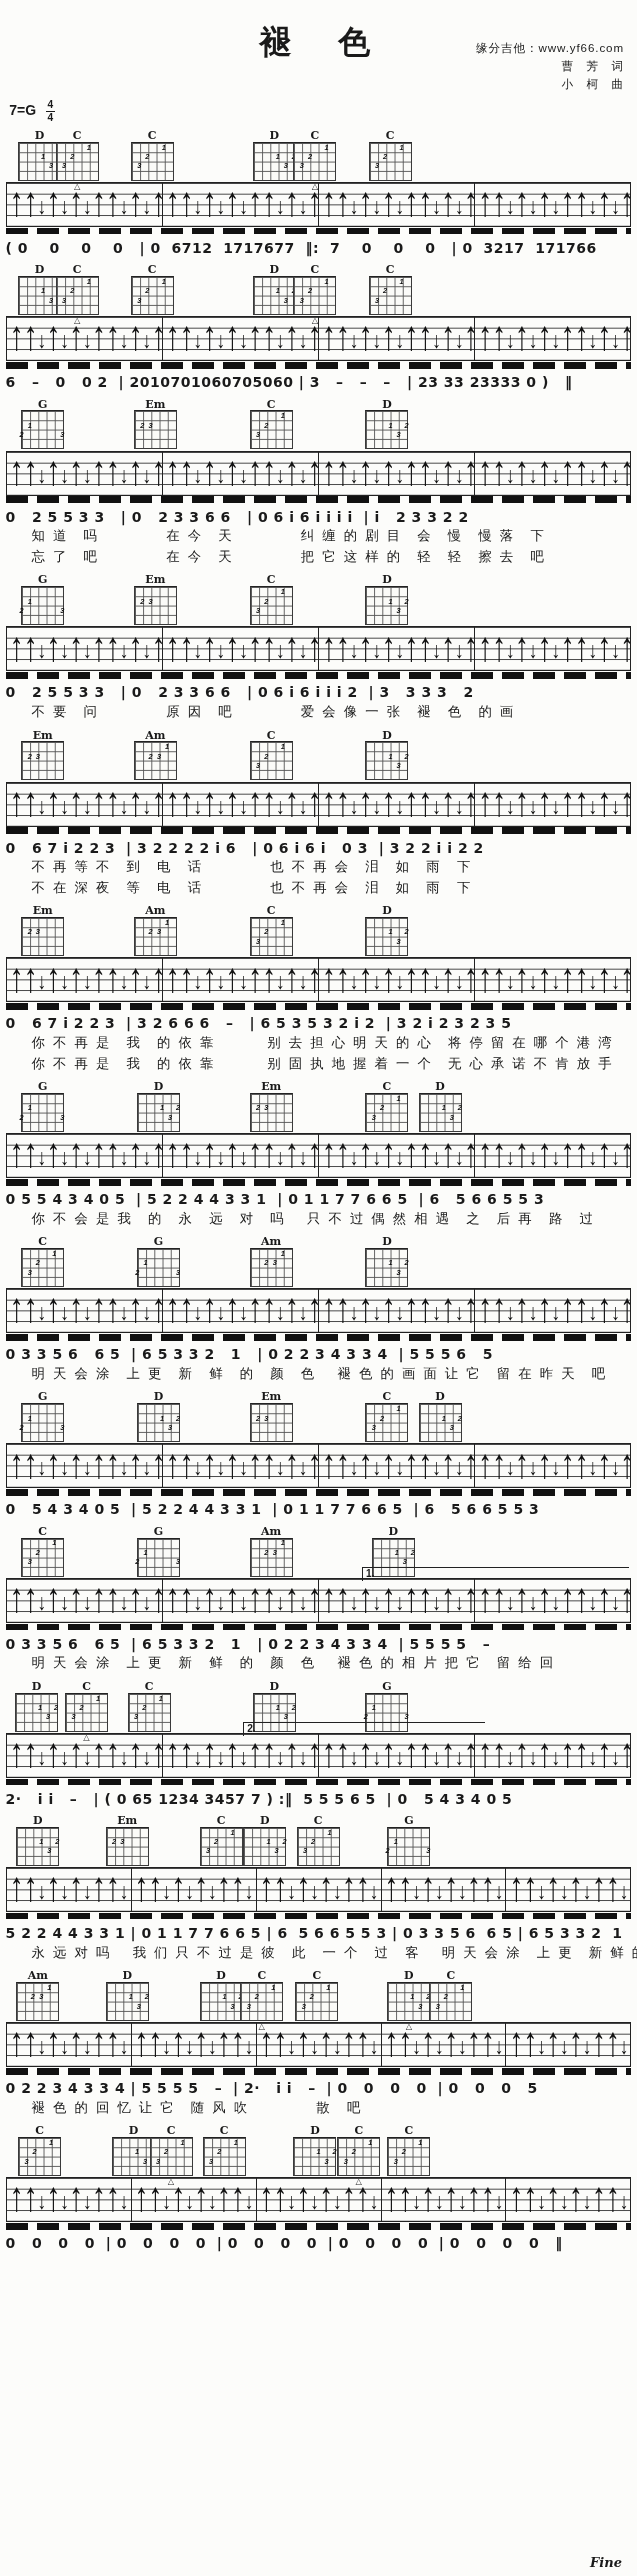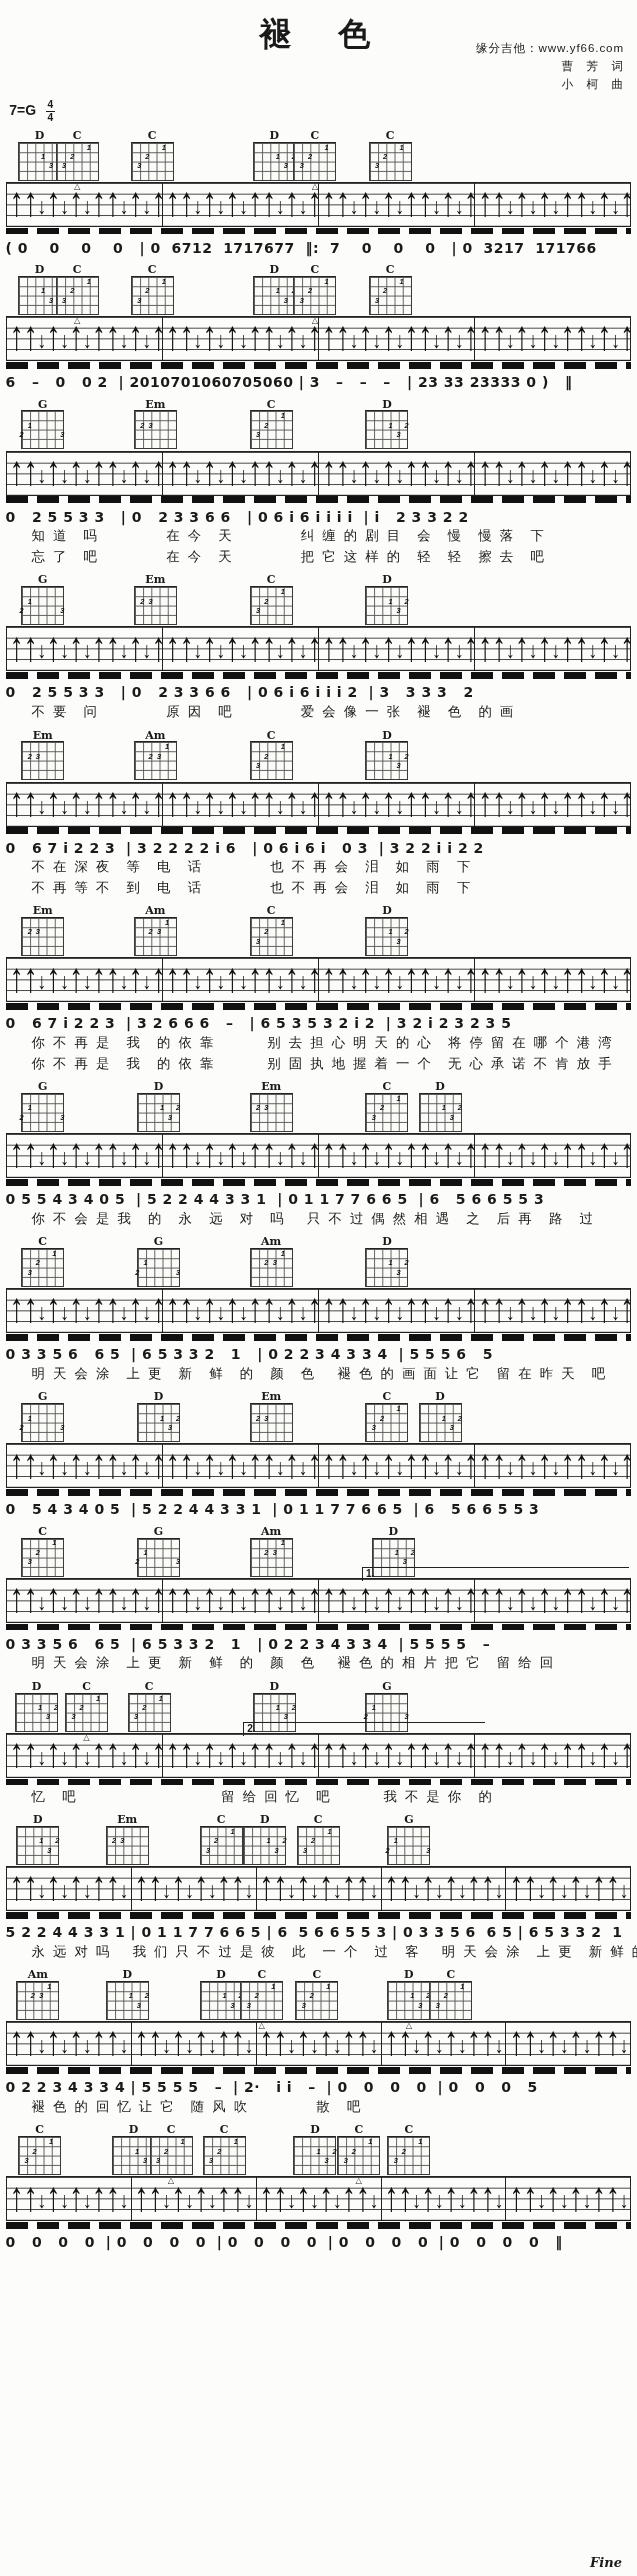--- a/index.html
+++ b/index.html
@@ -5,21 +5,21 @@
   html,body{margin:0;padding:0;}
   body{
     width:637px;height:2576px;overflow:hidden;
     background:#fcfcfa;color:#1a1a1a;
     font-family:"Liberation Sans","DejaVu Sans",sans-serif;
   }
   .sheet{position:relative;width:637px;height:2576px;}
   
   .header{position:relative;height:130px;}
   .title{
-    margin:0;padding-top:13px;text-align:center;
+    margin:0;padding-top:21px;text-align:center;
     font-size:32px;font-weight:bold;letter-spacing:7.4px;
     font-family:"DejaVu Serif","Liberation Serif",serif;
   }
   .subtitle{text-align:center;font-size:14px;margin-top:5.6px;letter-spacing:2.8px;}
   .credits{
     position:absolute;right:13px;top:39px;text-align:right;
     font-size:11.6px;line-height:1.55;letter-spacing:0.9px;
   }
   .keysig{position:absolute;left:9.3px;top:100px;font-size:14px;font-weight:bold;}
   .frac{display:inline-flex;flex-direction:column;align-items:center;vertical-align:middle;
@@ -618,22 +618,22 @@
             <span class="arr u">↑</span>
             <span class="arr u">↑</span>
             <span class="arr d">↓</span>
             <span class="arr u">↑</span>
             <span class="arr d">↓</span>
             <span class="arr u">↑</span>
           </div>
         </div>
         <div class="beams"></div>
         <div class="numbers">0   6 7 i 2 2 3  | 3 2 2 2 2 i 6   | 0 6 i 6 i   0 3  | 3 2 2 i i 2 2</div>
+        <div class="lyric">不 再 等 不　到　电　话　　　　 也 不 再 会　泪　如　雨　下</div>
         <div class="lyric">不 在 深 夜　等　电　话　　　　 也 不 再 会　泪　如　雨　下</div>
-        <div class="lyric">不 再 等 不　到　电　话　　　　 也 不 再 会　泪　如　雨　下</div>
       </section>
       <section class="system">
         <div class="chord-row">
           <div class="chord" style="left: 2.5%;">
             <div class="chord-name">Em</div>
             <div class="chord-grid">
               <span class="finger" style="left: 5.4px; top: 10.2px;">2</span>
               <span class="finger" style="left: 13.5px; top: 10.2px;">3</span>
             </div>
           </div>
@@ -1248,21 +1248,21 @@
             <span class="arr d">↓</span>
             <span class="arr u">↑</span>
             <span class="arr u">↑</span>
             <span class="arr d">↓</span>
             <span class="arr u">↑</span>
             <span class="arr d">↓</span>
             <span class="arr u">↑</span>
           </div>
         </div>
         <div class="beams"></div>
-        <div class="lyric">忆　吧　　　　　　　　　 留 给 回 忆　吧　　　 我 不 是 你　的</div>
+        <div class="numbers">2·   i i   –   | ( 0 65 1234 3457 7 ) :‖  5 5 5 6 5  | 0   5 4 3 4 0 5</div>
       </section>
       <section class="system">
         <div class="chord-row">
           <div class="chord" style="left: 1.7%;">
             <div class="chord-name">D</div>
             <div class="chord-grid">
               <span class="finger" style="left: 22px; top: 10.2px;">1</span>
               <span class="finger" style="left: 38px; top: 10.2px;">2</span>
               <span class="finger" style="left: 30px; top: 19.5px;">3</span>
             </div>

